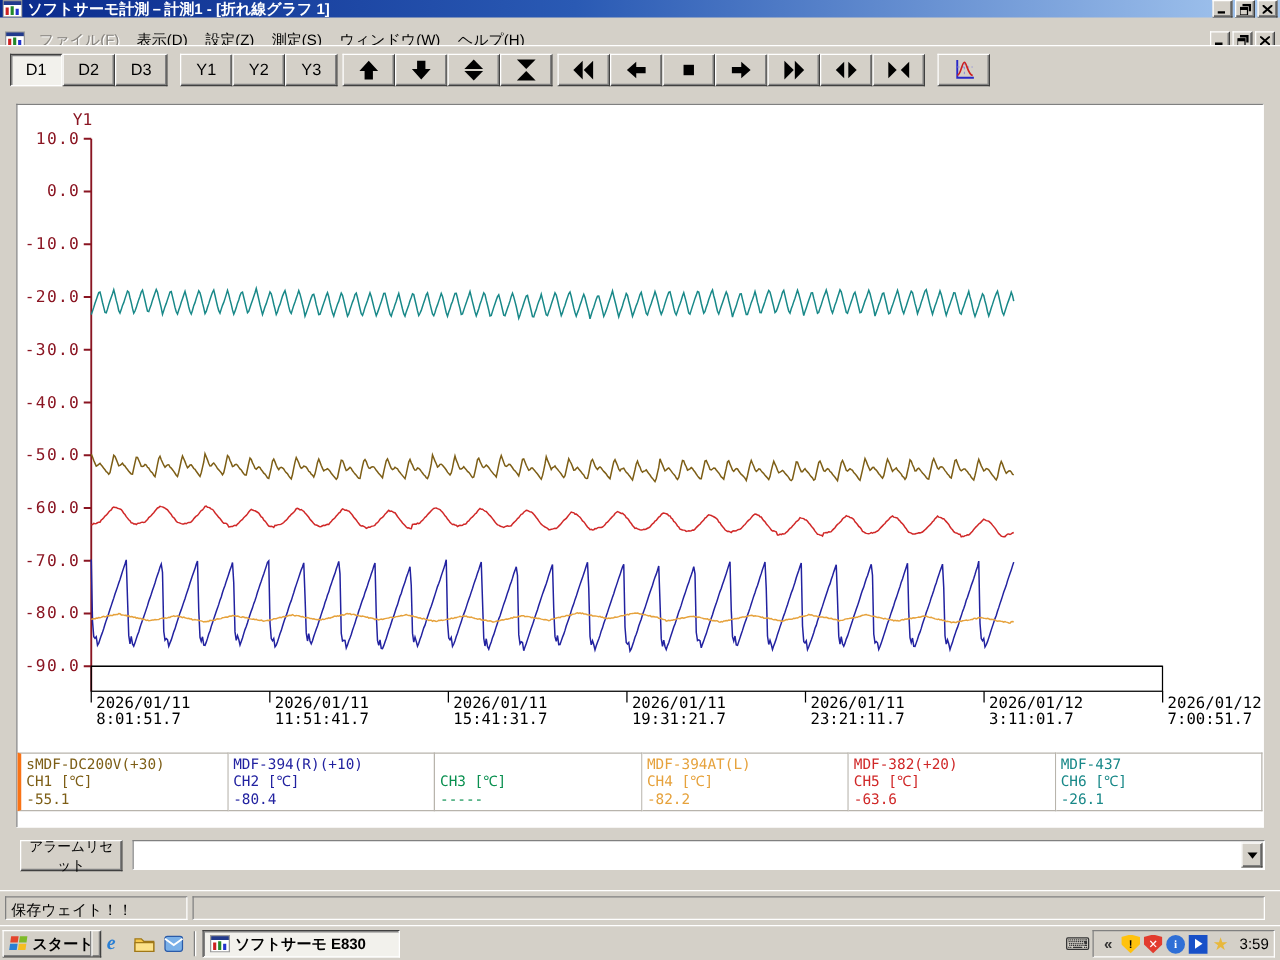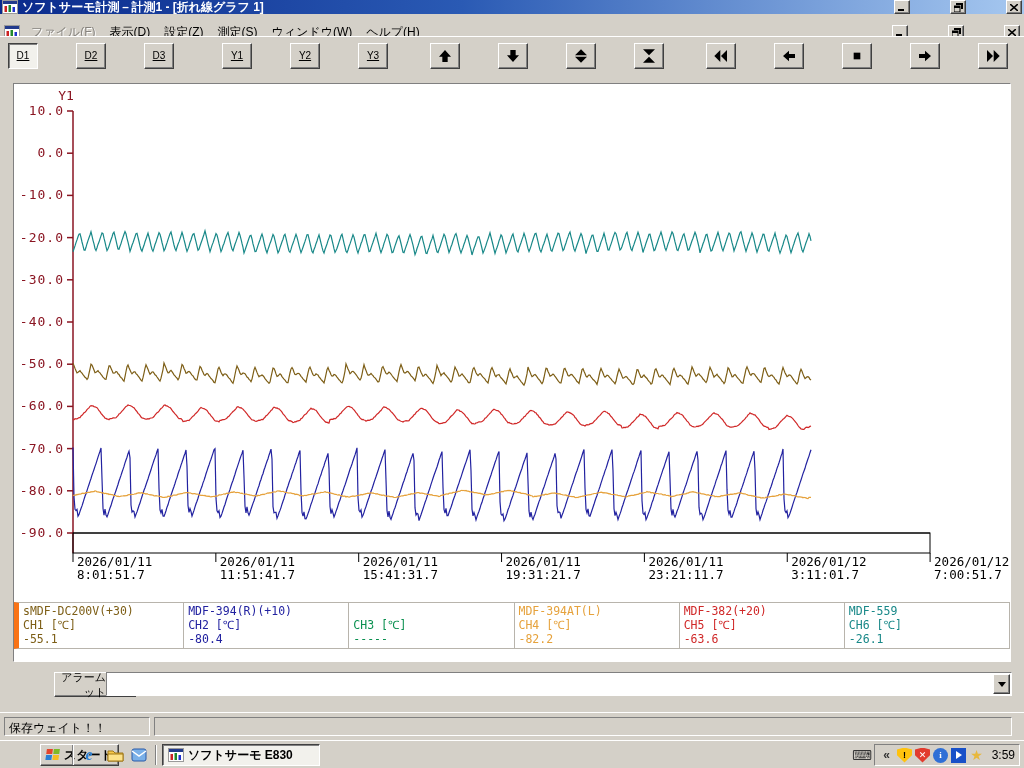--- a/index.html
+++ b/index.html
@@ -1,19 +1,19 @@
 <!DOCTYPE html>
 <html><head>
 <meta charset="utf-8">
 <style>
   html,body{margin:0;padding:0;width:1024px;height:768px;overflow:hidden;
     font-family:"Liberation Sans","DejaVu Sans",sans-serif;background:#d4d0c8;}
   *{box-sizing:border-box;}
   .raised{background:#d4d0c8;border:1px solid;border-color:#ffffff #404040 #404040 #ffffff;
-    box-shadow:inset -1px -1px 0 #808080;margin-left:38px;}
+    box-shadow:inset -1px -1px 0 #808080;}
   .pressed{background:#f2f1ec;border:1px solid;border-color:#404040 #ffffff #ffffff #404040;
     box-shadow:inset 1px 1px 0 #808080;}
   .inset{border:1px solid;border-color:#808080 #ffffff #ffffff #808080;}
 
   
   #titlebar{position:absolute;left:0;top:0;width:1024px;height:14px;
     background:linear-gradient(to right,#0a2a8c,#2a5ab4 45%,#a6c8f0);
     display:flex;align-items:center;padding:0 2px;}
   #titlebar .title{color:#fff;font-size:12px;font-weight:bold;margin-left:4px;flex:1;
     white-space:nowrap;overflow:hidden;}
@@ -26,36 +26,36 @@
   #menubar{position:absolute;left:0;top:18px;width:1024px;height:18px;background:#d4d0c8;
     display:flex;align-items:center;padding:14px 2px;font-size:12px;}
   #menubar .appicon{margin:0 4px 0 2px;}
   .menu-item{padding:1px 7px;color:#000;}
   .menu-item.disabled{color:#86837e;text-shadow:1px 1px 0 #ffffff;}
   #menubar .spacer{flex:1;}
 
   
   #toolbar{position:absolute;left:0;top:36px;width:1024px;height:38px;background:#d4d0c8;
     border-top:1px solid #ffffff;display:flex;align-items:center;padding-left:8px;}
-  .tb-btn{width:30px;height:26px;display:flex;align-items:center;justify-content:center;
-    font-size:10px;color:#000;flex:none;margin-right:0;text-decoration:underline;}
+  .tb-btn{width:42px;height:26px;display:flex;align-items:center;justify-content:center;
+    font-size:13px;color:#000;flex:none;margin-right:0;}
   .tb-btn svg{display:block;}
   .tb-gap{width:10px;flex:none;}
   .tb-gap-s{width:4px;flex:none;}
 
   
   #client{position:absolute;left:0;top:74px;width:1024px;height:638px;background:#d4d0c8;}
   #graph-panel{position:absolute;left:13px;top:9px;width:998px;height:579px;background:#ffffff;
     border:1px solid;border-color:#808080 #ffffff #ffffff #808080;}
   #chart{position:absolute;left:0;top:0;}
   #legend{position:absolute;left:0px;top:518px;width:996px;height:47px;display:flex;}
   .lg-cell{flex:1;border:1px solid #b8b4ac;border-left:none;background:#fff;
     padding:1px 4px;font-family:"DejaVu Sans Mono","Liberation Mono",monospace;
     font-size:11.5px;line-height:14px;overflow:hidden;white-space:nowrap;}
-  .lg-cell:first-child{border-left:5px solid #f97316;}
+  .lg-cell:first-child{border-left:3px solid #f97316;}
   .lg-line{min-height:14px;}
 
   
   #alarm-row{position:absolute;left:0;top:589px;width:1024px;height:46px;}
   #alarm-btn{position:absolute;left:16px;top:9px;width:82px;height:25px;font-size:11px;
     display:flex;align-items:center;justify-content:center;color:#000;}
   #alarm-combo{position:absolute;left:106px;top:9px;width:906px;height:24px;background:#fff;}
   #combo-arrow{position:absolute;right:1px;top:1px;width:17px;height:20px;
     display:flex;align-items:center;justify-content:center;}
   #combo-arrow .tri{width:0;height:0;border-left:4px solid transparent;
@@ -326,21 +326,21 @@
           <div class="lg-line">MDF-394AT(L)</div>
           <div class="lg-line">CH4 [℃]</div>
           <div class="lg-line">-82.2</div>
         </div>
         <div class="lg-cell" style="color: rgb(208, 40, 40);">
           <div class="lg-line">MDF-382(+20)</div>
           <div class="lg-line">CH5 [℃]</div>
           <div class="lg-line">-63.6</div>
         </div>
         <div class="lg-cell" style="color: rgb(24, 136, 136);">
-          <div class="lg-line">MDF-559</div>
+          <div class="lg-line">MDF-437</div>
           <div class="lg-line">CH6 [℃]</div>
           <div class="lg-line">-26.1</div>
         </div>
       </div>
   </div>
   <div id="alarm-row">
     <button id="alarm-btn" class="raised">アラームリセット</button>
     <div id="alarm-combo" class="inset">
       <span id="combo-text"></span>
       <span id="combo-arrow" class="raised">

